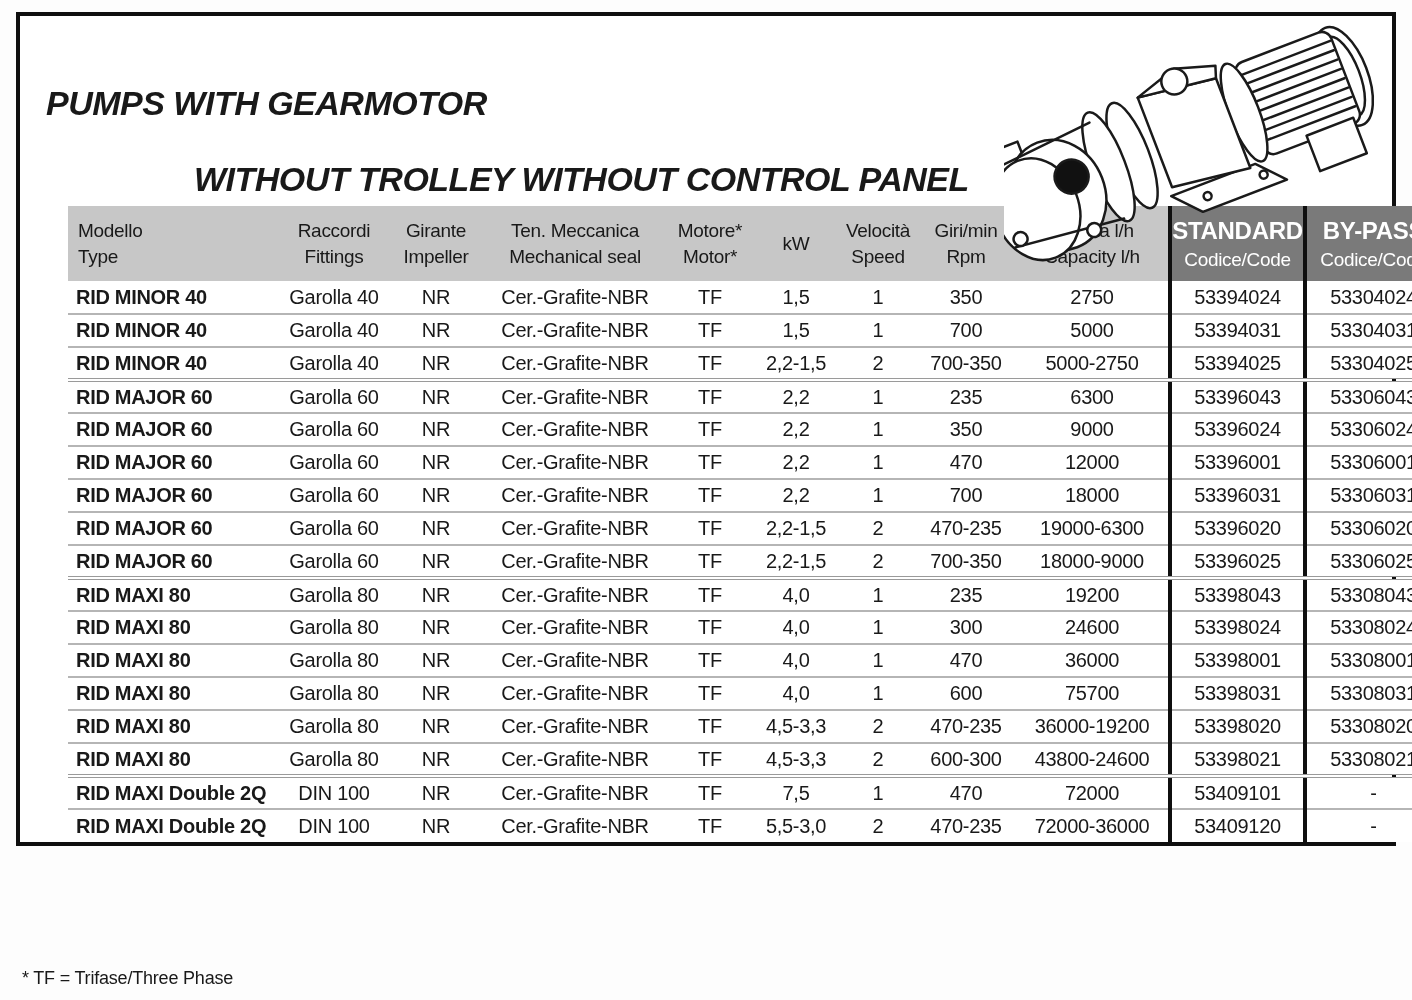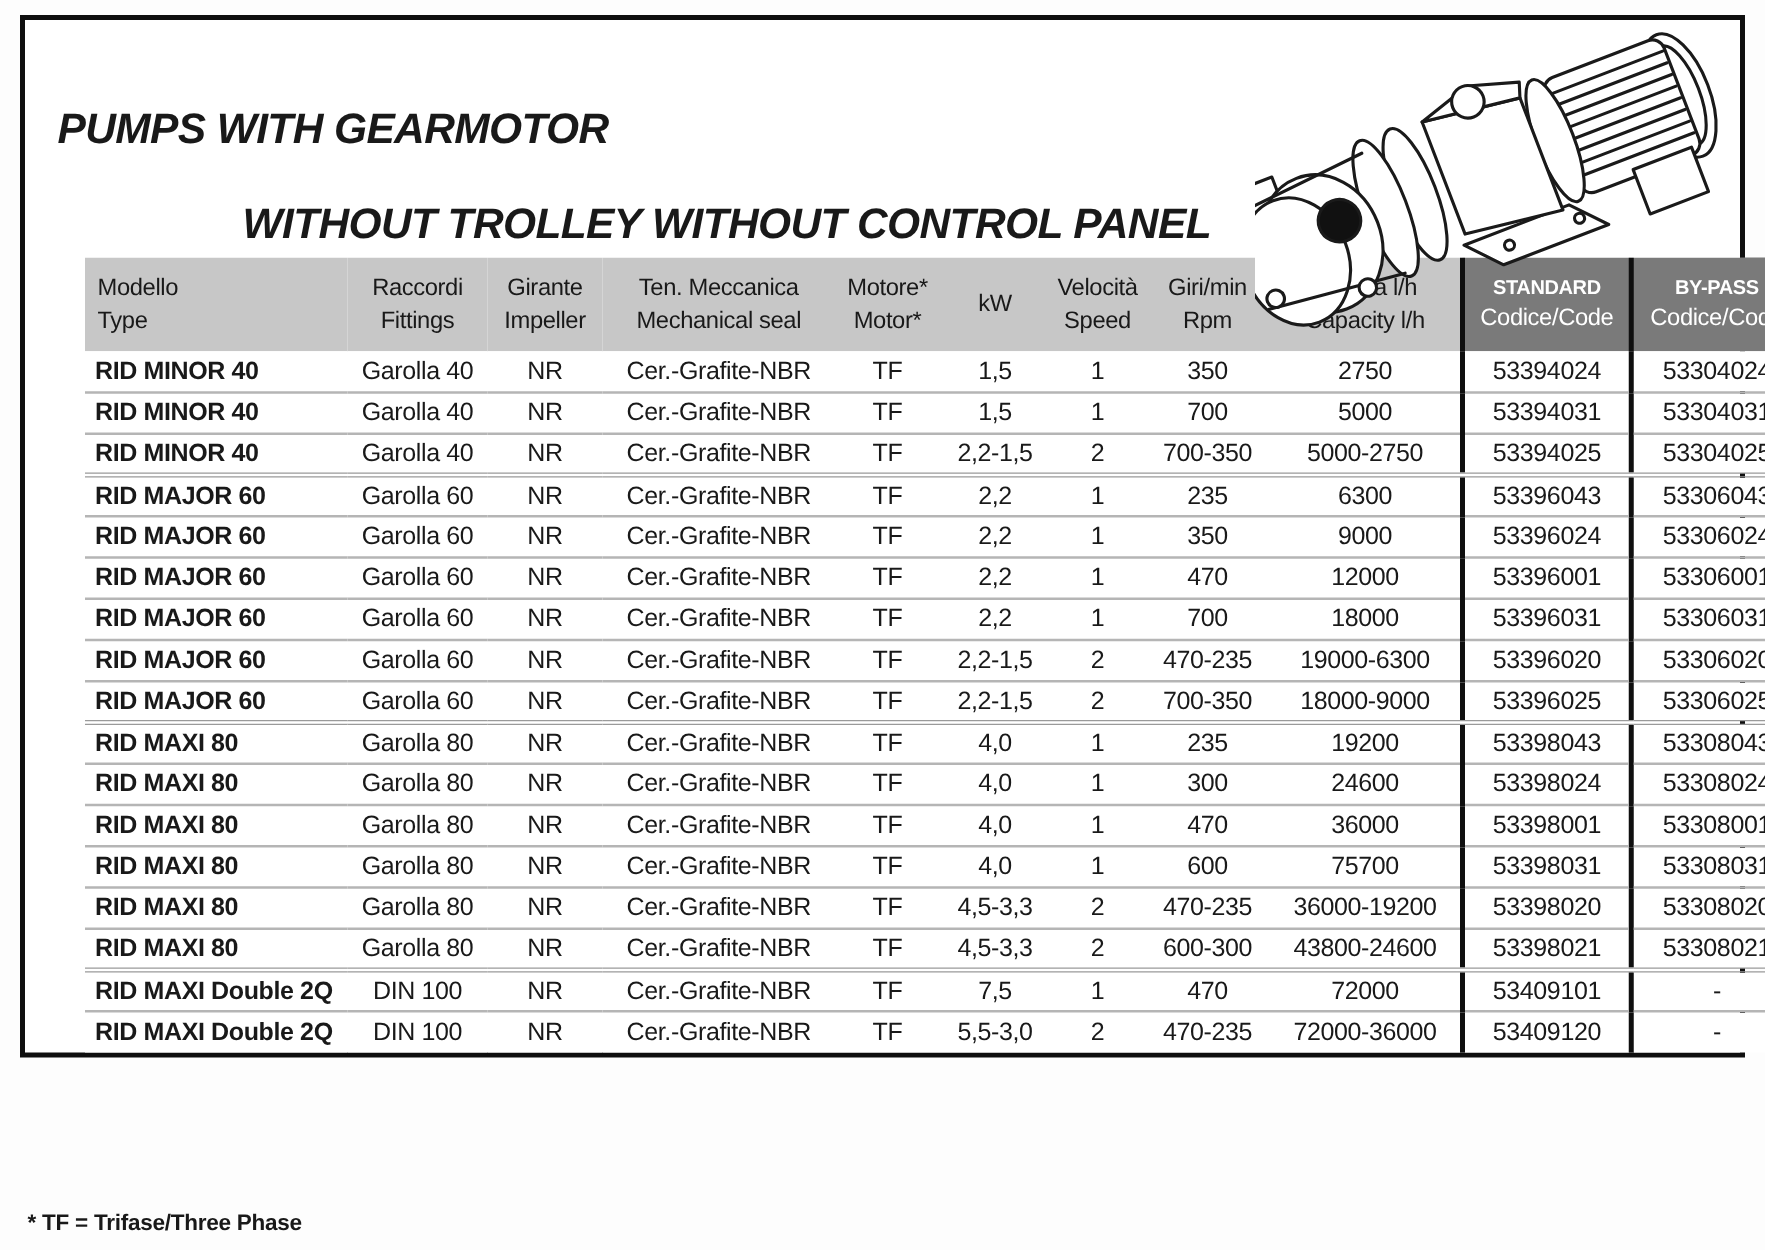--- a/index.html
+++ b/index.html
@@ -48,42 +48,42 @@
     vertical-align: middle;
     text-align: center;
     letter-spacing: -0.3px;
   }
   thead th:first-child { text-align: left; padding-left: 10px; }
   thead th .l1, thead th .l2 { display: block; }
   thead th .l2:empty { display: none; }
   thead th:nth-child(10), thead th:nth-child(11) {
     background: #7a7a7a; color: #ffffff;
   }
-  thead th:nth-child(10) .l1, thead th:nth-child(11) .l1 { font-weight: bold; font-size: 16px; }
+  thead th:nth-child(10) .l1, thead th:nth-child(11) .l1 { font-weight: bold; font-size: 24px; }
   th:nth-child(10), td:nth-child(10),
   th:nth-child(11), td:nth-child(11) { border-left: 4px solid #0f0f0f; }
   tbody td {
     height: 33px;
     font-size: 20px;
     text-align: center;
     border-bottom: 2px solid #b5b5b5;
     background: #fff;
     letter-spacing: -0.3px;
     white-space: nowrap; overflow: hidden;
   }
   tbody td:first-child {
     font-weight: bold;
     text-align: left;
     padding-left: 8px;
   }
   tbody tr.group-end td { border-bottom: 4px double #9a9a9a; }
   tbody tr:last-child td { border-bottom: none; }
   .footnote {
     position: absolute; left: 22px; top: 968px;
-    font-size: 18px; letter-spacing: -0.2px; font-weight: bold;
+    font-size: 18px; letter-spacing: -0.2px;
   }
 </style>
 </head>
 <body>
 
 <div class="frame">
 
   <div class="top-area">
     <div class="title1">PUMPS WITH GEARMOTOR</div>
     <div class="title2">WITHOUT TROLLEY WITHOUT CONTROL PANEL</div>

